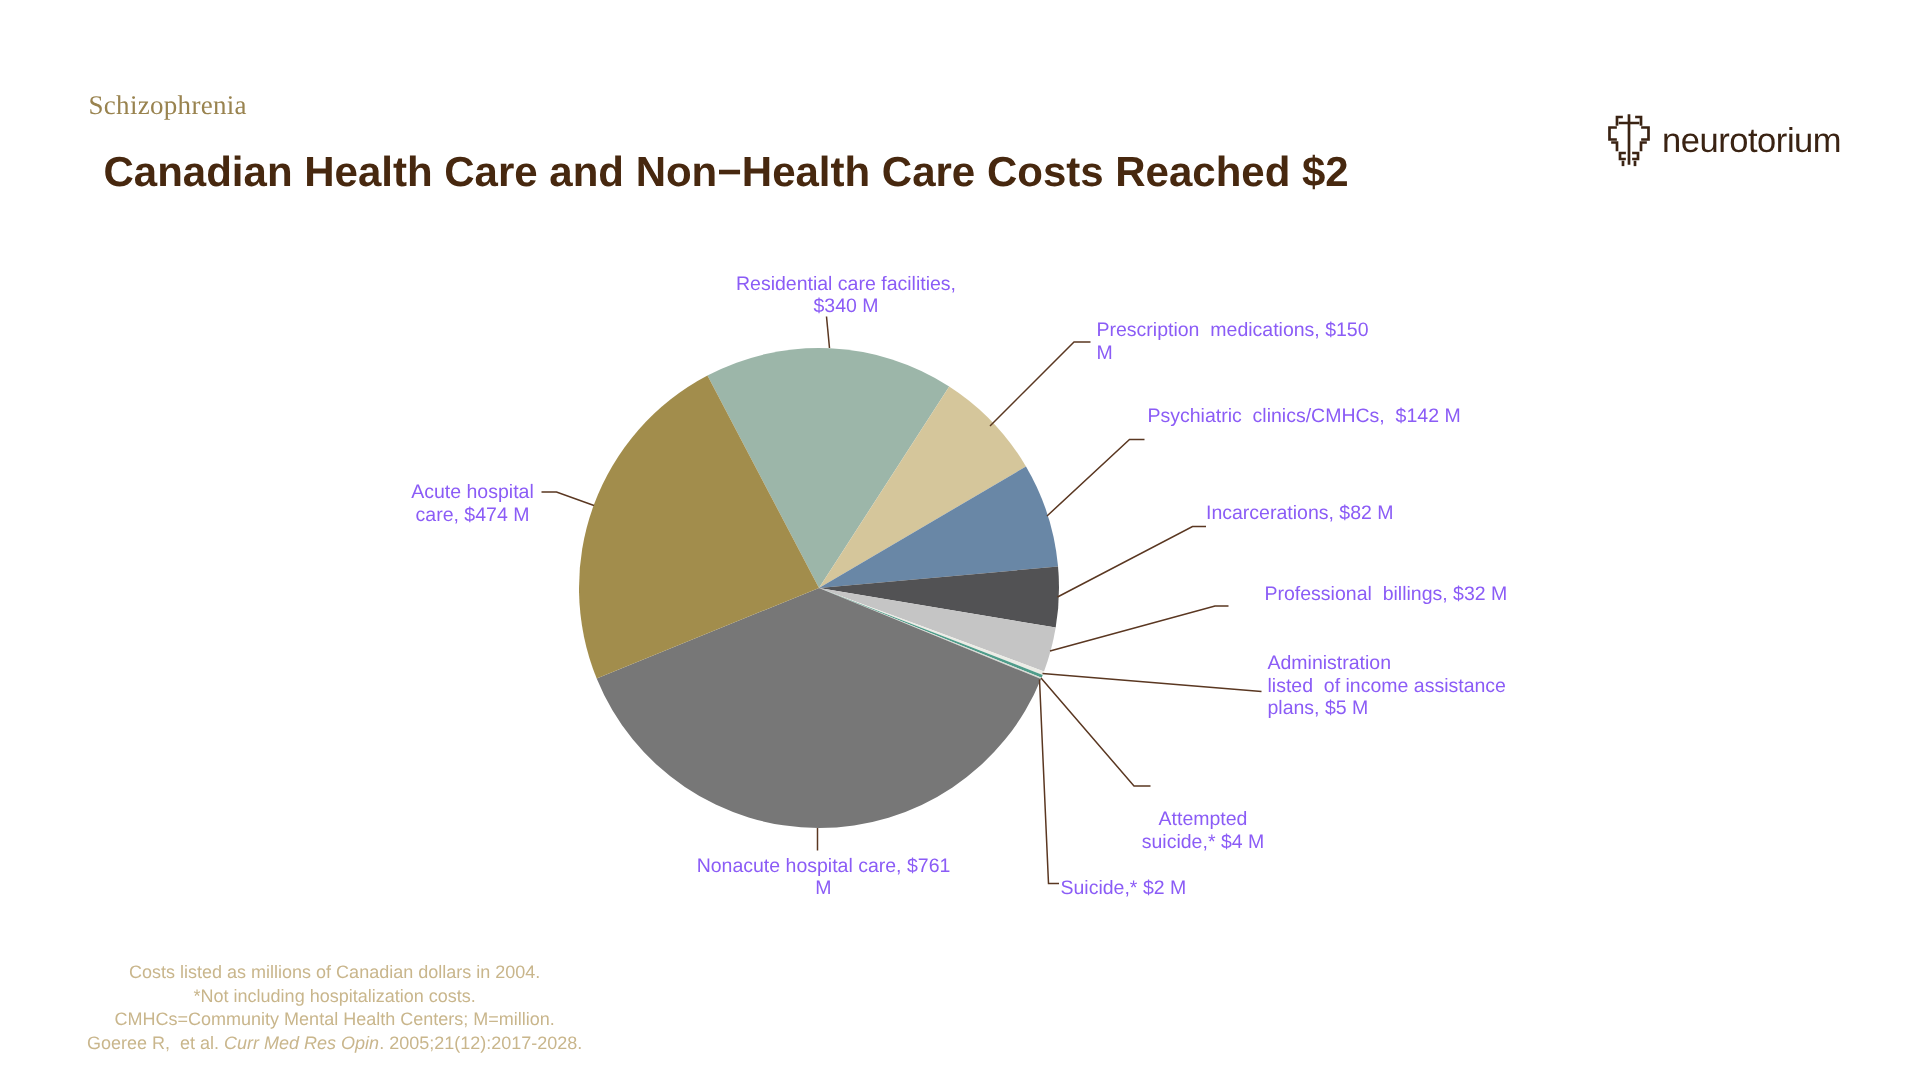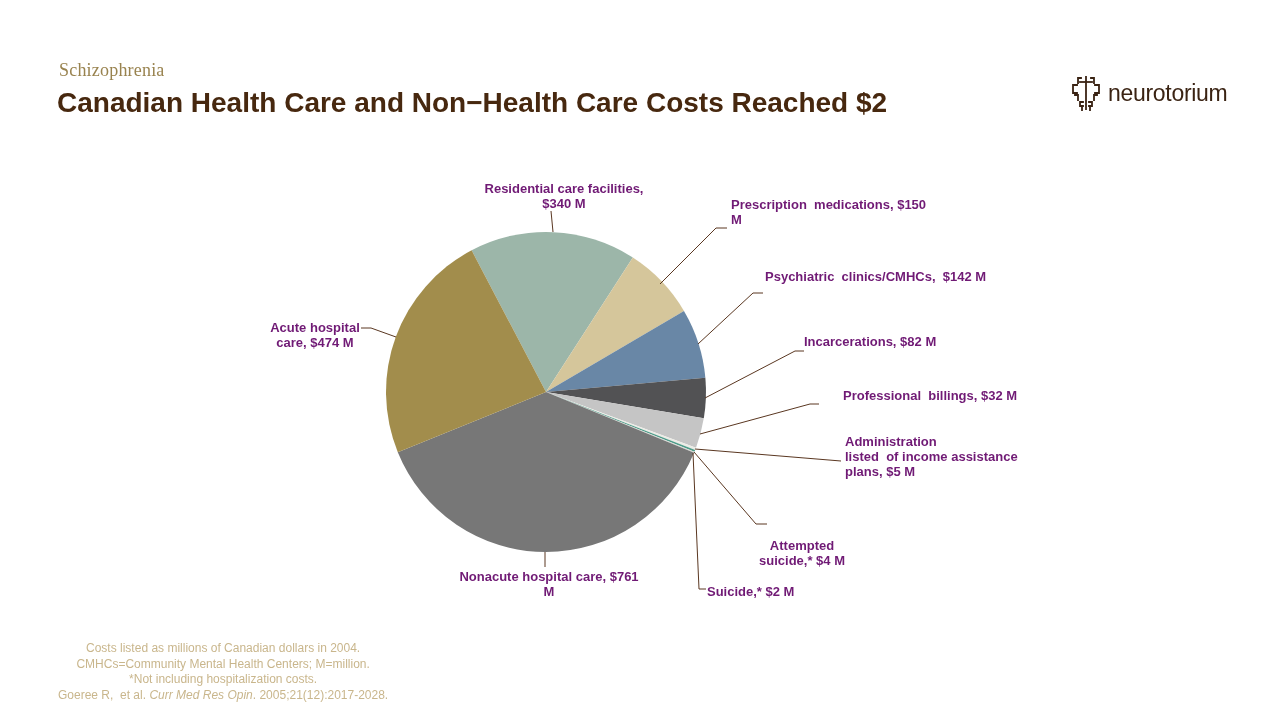--- a/index.html
+++ b/index.html
@@ -1,58 +1,59 @@
 <!DOCTYPE html>
 <html><head>
 <meta charset="utf-8">
 <style>
   html, body { margin: 0; padding: 0; background: #ffffff; }
   #slide {
     position: relative; width: 1280px; height: 720px;
     background: #ffffff; overflow: hidden;
     font-family: "Liberation Sans", sans-serif;
+    border-radius: 10px;
   }
   #eyebrow {
     position: absolute; left: 59px; top: 60px;
     font-family: "Liberation Serif", serif;
     font-size: 18px; color: #99834F; letter-spacing: 0.2px;
   }
   #title {
     position: absolute; left: 57px; top: 86px; width: 900px;
     font-size: 28px; font-weight: bold; color: #47280F; line-height: 34px;
   }
   #title span { display: block; }
   #logo {
     position: absolute; left: 1070px; top: 55px;
     display: flex; align-items: center; gap: 6px; margin-top: 20px;
   }
   #logo-text {
     font-size: 23px; font-weight: 500; color: #3A2313; letter-spacing: -0.3px;
   }
   #chart-svg { position: absolute; left: 0; top: 0; width: 1280px; height: 720px; }
   .pie-label {
-    position: absolute; font-size: 13px; font-weight: bold;
-    color: #701a75; line-height: 15px; white-space: pre;
+    position: absolute; font-size: 13px; font-weight: normal;
+    color: #8b5cf6; line-height: 15px; white-space: pre;
   }
   .pie-label.center { transform: translateX(-50%); text-align: center; }
   #footnotes {
     position: absolute; left: 58px; top: 641px;
     font-size: 12px; color: #C9B68C; line-height: 15.5px;
   }
   #footnotes .fn-line { white-space: pre; text-align: center; }
   .italic { font-style: italic; }
 </style>
 </head>
 <body>
 
 <div id="slide">
 
   <div id="eyebrow">Schizophrenia</div>
 
-  <h1 id="title" style="margin:0">
+  <h1 id="title" style="margin:12px">
     <span>Canadian Health Care and Non−Health Care Costs Reached $2</span>
   </h1>
 
   <div id="logo">
     <svg width="32" height="36" viewBox="0 0 32 36" fill="none" stroke="#3A2313" stroke-width="1.8" stroke-linecap="square">
       <path d="M16 2 V34"></path>
       <path d="M10 7 H22"></path>
       <path d="M11 3 H8 V8"></path>
       <path d="M21 3 H24 V8"></path>
       <path d="M7 10 H3 V18 H7"></path>
@@ -85,31 +86,31 @@
       <polyline points="700,434 810,404 819,404" fill="none" stroke="#5A3721" stroke-width="1"></polyline>
       <polyline points="695,449 841,461" fill="none" stroke="#5A3721" stroke-width="1"></polyline>
       <polyline points="694,452 756,524 767,524" fill="none" stroke="#5A3721" stroke-width="1"></polyline>
       <polyline points="693,453 699,589 706,589" fill="none" stroke="#5A3721" stroke-width="1"></polyline>
       <polyline points="545,552 545,567" fill="none" stroke="#5A3721" stroke-width="1"></polyline>
       <polyline points="396,337 371,328 361,328" fill="none" stroke="#5A3721" stroke-width="1"></polyline>
     </svg>
 
   <div id="labels-layer">
       <div class="pie-label center" style="left: 564px; top: 181px;"><div>Residential care facilities,</div><div>$340 M</div></div>
-      <div class="pie-label" style="left: 731px; top: 197px;"><div>Prescription  medications, $150</div><div>M</div></div>
+      <div class="pie-label" style="left: 731px; top: 212px;"><div>Prescription  medications, $150</div><div>M</div></div>
       <div class="pie-label" style="left: 765px; top: 269px;"><div>Psychiatric  clinics/CMHCs,  $142 M</div></div>
       <div class="pie-label" style="left: 804px; top: 334px;"><div>Incarcerations, $82 M</div></div>
       <div class="pie-label" style="left: 843px; top: 388px;"><div>Professional  billings, $32 M</div></div>
       <div class="pie-label" style="left: 845px; top: 434px;"><div>Administration</div><div>listed  of income assistance</div><div>plans, $5 M</div></div>
       <div class="pie-label center" style="left: 802px; top: 518px; margin-top: 20px;"><div>Attempted</div><div>suicide,* $4 M</div></div>
       <div class="pie-label" style="left: 707px; top: 584px;"><div>Suicide,* $2 M</div></div>
       <div class="pie-label center" style="left: 549px; top: 569px;"><div>Nonacute hospital care, $761</div><div>M</div></div>
       <div class="pie-label center" style="left: 315px; top: 320px;"><div>Acute hospital</div><div>care, $474 M</div></div>
     </div>
 
   <div id="footnotes">
     <div class="fn-line">Costs listed as millions of Canadian dollars in 2004.</div>
+    <div class="fn-line">*Not including hospitalization costs.</div>
     <div class="fn-line">CMHCs=Community Mental Health Centers; M=million.</div>
-    <div class="fn-line">*Not including hospitalization costs.</div>
     <div class="fn-line"><span>Goeree R,  et al. </span><span class="italic">Curr Med Res Opin</span><span>. 2005;21(12):2017-2028.</span></div>
   </div>
 
 </div>
 
 </body></html>

